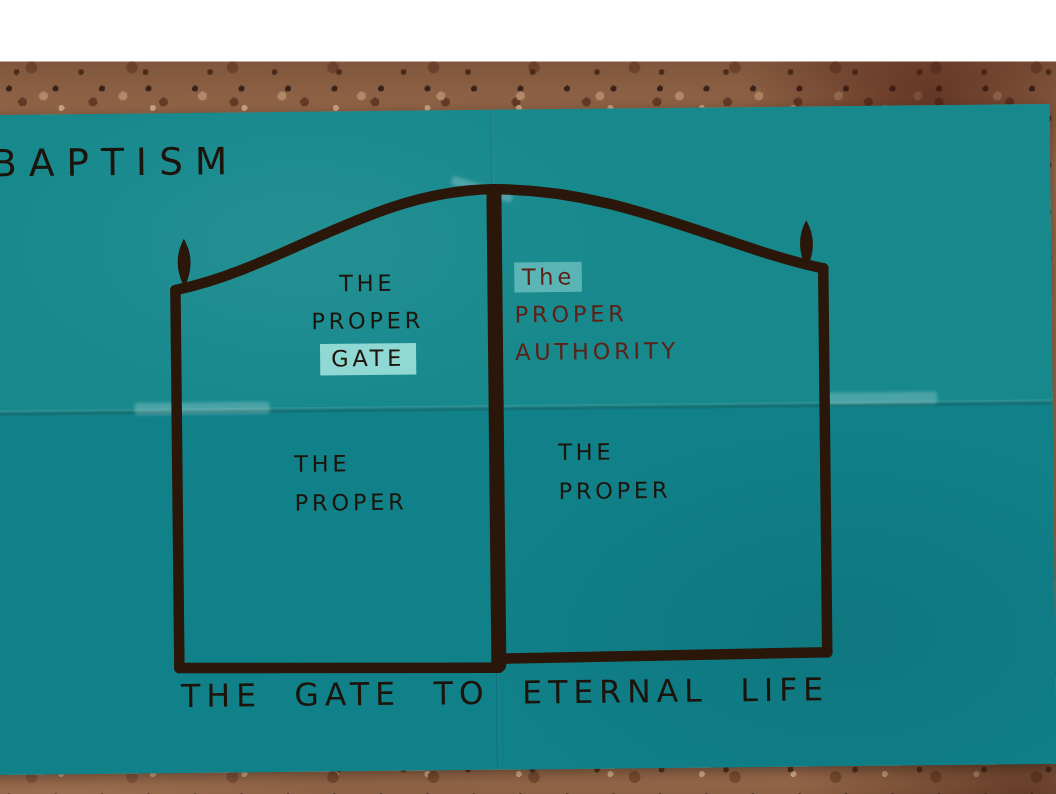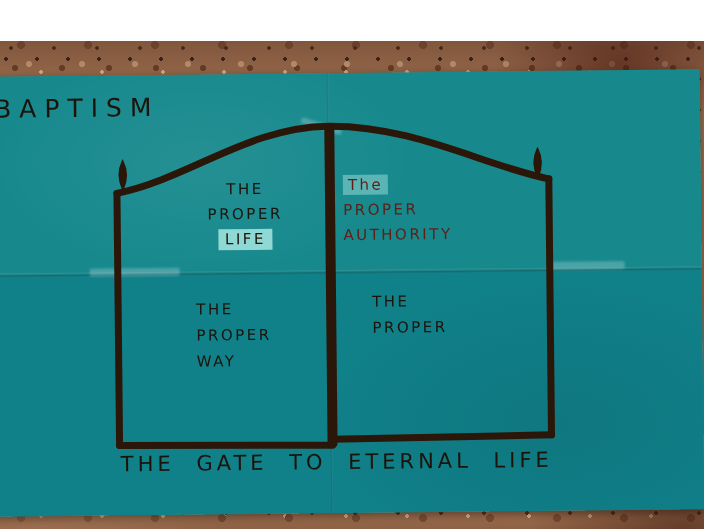--- a/index.html
+++ b/index.html
@@ -106,33 +106,32 @@
       <path class="stroke thick" d="M 221 12 L 221 326"></path>
       <path class="fin" d="M 14 42 C 9 52, 10 61, 14 70 C 18 61, 19 52, 14 42 Z"></path>
       <path class="fin" d="M 429 34 C 424 44, 425 53, 429 62 C 433 53, 434 44, 429 34 Z"></path>
     </svg>
 
     <div class="heading">BAPTISM</div>
 
     <div class="panel panel-tl">
       <div>THE</div>
       <div>PROPER</div>
-      <div><span class="hl">LIFE</span></div>
+      <div><span class="hl">GATE</span></div>
     </div>
 
     <div class="panel panel-tr">
       <div><span class="hl-soft">The</span></div>
       <div>PROPER</div>
       <div>AUTHORITY</div>
     </div>
 
     <div class="panel panel-bl">
       <div>THE</div>
       <div>PROPER</div>
-      <div>WAY</div>
     </div>
 
     <div class="panel panel-br">
       <div>THE</div>
       <div>PROPER</div>
     </div>
 
     <div class="caption">THE GATE TO ETERNAL LIFE</div>
   </div>
 </div>

